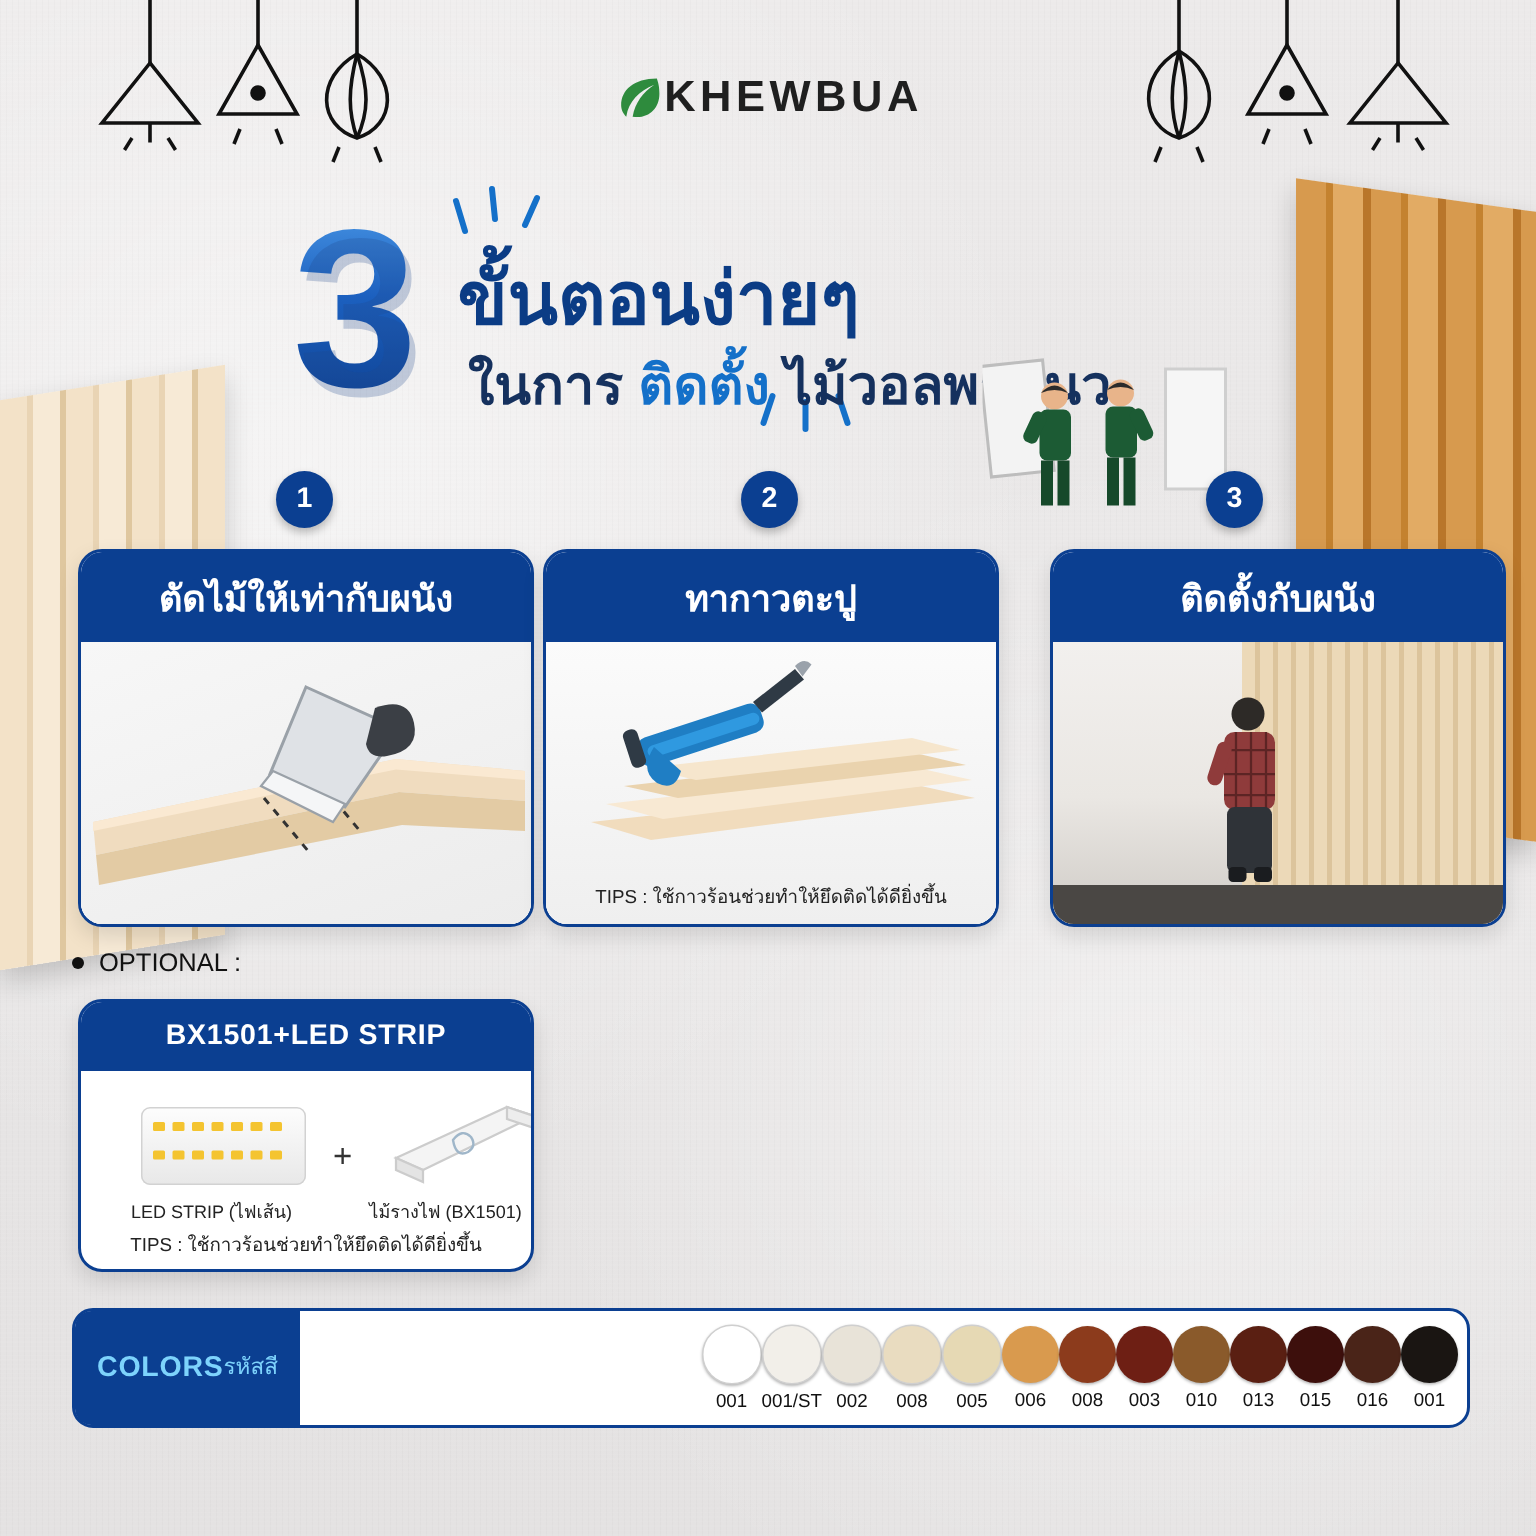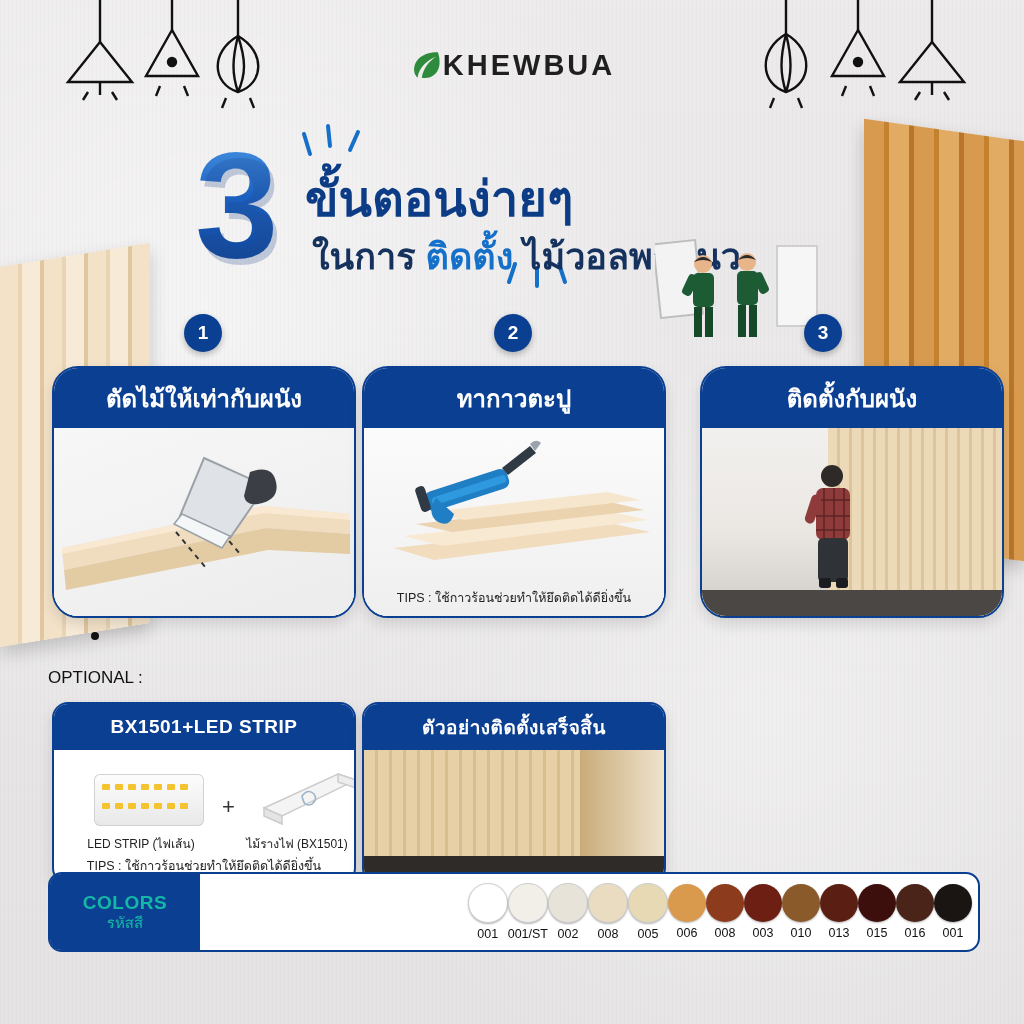--- a/index.html
+++ b/index.html
@@ -55,44 +55,44 @@
 
   .workers{position:absolute;left:655px;top:118px;width:170px;height:110px;}
 
   
   .badge{position:absolute;width:38px;height:38px;border-radius:50%;
     background:#0b3f91;color:#fff;font-size:19px;font-weight:bold;
     display:flex;align-items:center;justify-content:center;
     box-shadow:0 3px 6px rgba(0,0,0,.25);}
 
   
-  .card{position:absolute;background:#fff;border:2px solid #0b3f91;border-radius:26px;overflow:hidden;
+  .card{position:absolute;background:#fff;border:2px solid #0b3f91;border-radius:16px;overflow:hidden;
     box-shadow:0 6px 14px rgba(0,0,0,.12);}
   .card .hd{background:#0b3f91;color:#fff;height:60px;display:flex;align-items:center;justify-content:center;
     font-size:24px;font-weight:bold;border-radius:13px 13px 0 0;}
   .card .body{position:relative;height:calc(100% - 60px);background:#fff;}
   .tips{position:absolute;left:0;bottom:8px;width:100%;text-align:center;font-size:12.5px;color:#222;}
 
   
   .photo{position:absolute;inset:0;}
   .ph1{background:linear-gradient(160deg,#f7f7f7,#ececec);}
 
   .ph3{background:linear-gradient(180deg,#f2f0ee 0%,#eae7e3 55%,#cfcbc6 100%);}
   .room-wall{position:absolute;right:0;top:0;width:58%;height:86%;
     background:repeating-linear-gradient(90deg,#ecd9b8 0 9px,#dcc49c 9px 12px);}
   .room-floor{position:absolute;left:0;bottom:0;width:100%;height:14%;background:#4a4744;}
   .man{position:absolute;}
 
   
-  .optional{position:absolute;left:48px;top:632px;font-size:17px;color:#111;display:flex;align-items:center;gap:28px;flex-direction:column;}
+  .optional{position:absolute;left:48px;top:632px;font-size:17px;color:#111;display:flex;align-items:center;gap:10px;}
   .optional .dot{width:8px;height:8px;border-radius:50%;background:#111;display:inline-block;}
 
   
   .bcard{position:absolute;background:#fff;border:2px solid #0b3f91;border-radius:16px;overflow:hidden;
-    box-shadow:0 6px 14px rgba(0,0,0,.12);margin-top:36px;}
+    box-shadow:0 6px 14px rgba(0,0,0,.12);}
   .bcard .hd{background:#0b3f91;color:#fff;height:46px;display:flex;align-items:center;justify-content:center;
     font-size:19px;font-weight:bold;letter-spacing:.5px;}
 
   .ledstrip{position:absolute;left:40px;top:24px;width:110px;height:52px;border-radius:6px;
     background:linear-gradient(180deg,#fdfdfd,#e8e8e8);
     box-shadow:inset 0 0 0 1px #d2d2d2;}
   .ledstrip .dots{position:absolute;inset:10px 8px;display:flex;flex-wrap:wrap;gap:5px;}
   .ledstrip .dots i{width:8px;height:6px;background:#f4c430;display:block;border-radius:1px;}
   .plus{position:absolute;left:168px;top:44px;font-size:22px;color:#333;}
   .railprod{position:absolute;left:200px;top:18px;width:110px;height:62px;}
@@ -101,22 +101,22 @@
   .roomshot{position:absolute;inset:0;background:linear-gradient(180deg,#f5f2ee,#ddd8d2);}
   .roomshot .wall{position:absolute;left:0;top:0;width:72%;height:80%;
     background:repeating-linear-gradient(90deg,#e7cfa6 0 11px,#d8bd8e 11px 14px);}
   .roomshot .side{position:absolute;right:0;top:0;width:28%;height:80%;
     background:linear-gradient(90deg,#c9ab79,#efe3cd);}
   .roomshot .fl{position:absolute;left:0;bottom:0;width:100%;height:20%;background:#2e2b28;}
 
   
   .colorbar{position:absolute;left:48px;top:872px;width:928px;height:76px;
     background:#fff;border:2px solid #0b3f91;border-radius:14px;display:flex;align-items:center;}
-  .colorbar .lbl{width:150px;height:100%;background:#0b3f91;color:#14b8a6;border-radius:11px 0 0 11px;
-    display:flex;flex-direction:column;align-items:center;justify-content:center;line-height:1.15;}
+  .colorbar .lbl{width:150px;height:100%;background:#0b3f91;color:#7dd3fc;border-radius:11px 0 0 11px;
+    display:flex;align-items:center;justify-content:center;line-height:1.15;}
   .colorbar .lbl b{font-size:19px;letter-spacing:.5px;}
   .colorbar .lbl span{font-size:15px;}
   .swatches{flex:1;display:flex;justify-content:flex-end;align-items:center;padding:0 6px;}
   .sw{display:flex;flex-direction:column;align-items:center;gap:4px;}
   .sw .chip{width:38px;height:38px;border-radius:50%;box-shadow:0 1px 2px rgba(0,0,0,.3);}
   .sw .code{font-size:12.5px;color:#111;}
 </style>
 </head>
 <body>
 
@@ -329,30 +329,20 @@
         <polygon points="10,40 28,48 28,56 10,48" fill="#e4e4e4" stroke="#cccccc" stroke-width="1.5"></polygon>
         <polygon points="84,6 102,12 102,20 84,14" fill="#ededed" stroke="#cccccc" stroke-width="1.5"></polygon>
         <path d="M48 28 q6 -8 12 -2 q4 6 -2 10 q-8 4 -10 -8z" fill="none" stroke="#9fb6c9" stroke-width="1.6"></path>
       </svg>
       <div class="capt" style="left:12px;top:84px;">LED STRIP (ไฟเส้น)</div>
       <div class="capt" style="left:168px;top:84px;">ไม้รางไฟ (BX1501)</div>
       <div style="position:absolute;left:0;bottom:6px;width:100%;text-align:center;font-size:12.5px;color:#222;">TIPS : ใช้กาวร้อนช่วยทำให้ยึดติดได้ดียิ่งขึ้น</div>
     </div>
   </div>
 
-  <div class="bcard" style="left:362px;top:666px;width:300px;height:178px;">
-    <div class="hd">ตัวอย่างติดตั้งเสร็จสิ้น</div>
-    <div style="position:relative;height:132px;">
-      <div class="roomshot">
-        <div class="wall"></div>
-        <div class="side"></div>
-        <div class="fl"></div>
-      </div>
-    </div>
-  </div>
 
   <div class="colorbar">
     <div class="lbl">
       <b>COLORS</b>
       <span>รหัสสี</span>
     </div>
     <div class="swatches" id="swatches">
         <div class="sw">
           <div class="chip" style="background: rgb(255, 255, 255); border: 1px solid rgb(207, 207, 207);"></div>
           <div class="code">001</div>

